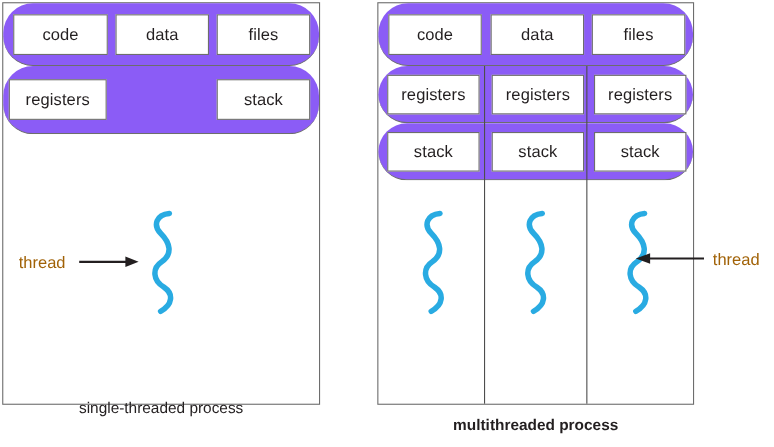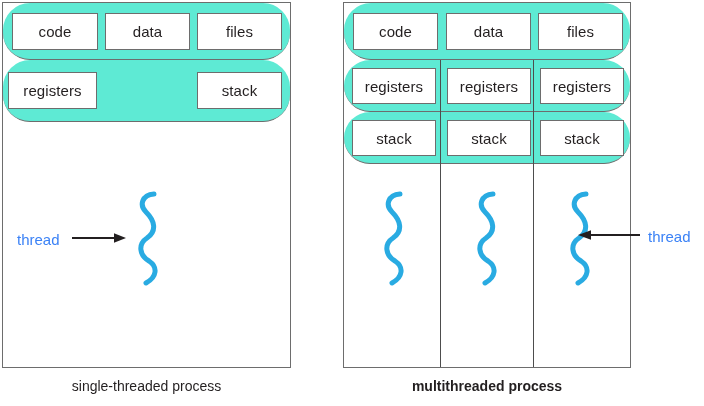--- a/index.html
+++ b/index.html
@@ -20,21 +20,21 @@
   .diagram {
     position: absolute;
     box-sizing: border-box;
     border: 1px solid #6d6d6d;
     background: #ffffff;
   }
 
   .band {
     position: absolute;
     box-sizing: border-box;
-    background: #5eead4;
+    background: #8b5cf6;
     border-bottom: 1px solid #6d6d6d;
     display: flex;
     align-items: center;
     border-radius: 27px;
   }
 
   .resbox {
     position: absolute;
     box-sizing: border-box;
     background: #ffffff;
@@ -62,21 +62,21 @@
 
   .arrow-svg {
     position: absolute;
     overflow: visible;
   }
 
   .anno-label {
     position: absolute;
     font-size: 15px;
     line-height: 1;
-    color: #3b82f6;
+    color: #a16207;
     white-space: nowrap;
   }
 
   .caption {
     position: absolute;
     font-size: 14px;
     line-height: 1;
     color: #231f20;
     text-align: center;
     white-space: nowrap;
@@ -103,21 +103,21 @@
              C8 53, 9 64, 19 70 C28 76, 27 86, 16 92" fill="none" stroke="#29abe2" stroke-width="5" stroke-linecap="round" stroke-linejoin="round"></path>
   </svg>
 
   <div class="anno-label" style="left:14px; top:229px;">thread</div>
   <svg class="arrow-svg" style="left:69px; top:228px;" width="56" height="14" viewBox="0 0 56 14">
     <line x1="0" y1="7" x2="46" y2="7" stroke="#231f20" stroke-width="2"></line>
     <polygon points="54,7 42,2.2 42,11.8" fill="#231f20"></polygon>
   </svg>
 </div>
 
-<div class="caption" style="left:2px; top:379px; width:289px;">single-threaded process</div>
+<div class="caption" style="left:2px; top:363px; width:289px;">single-threaded process</div>
 
 <div class="diagram" id="right-diagram" style="left:343px; top:2px; width:288px; height:366px;">
 
   <div class="band" style="left:0; top:0; width:100%; height:57px;">
     <div class="resbox" style="left:9px; top:10px; width:85px; height:37px;">code</div>
     <div class="resbox" style="left:102px; top:10px; width:85px; height:37px;">data</div>
     <div class="resbox" style="left:194px; top:10px; width:85px; height:37px;">files</div>
   </div>
 
   <div class="band" style="left:0; top:57px; width:100%; height:52px;">

